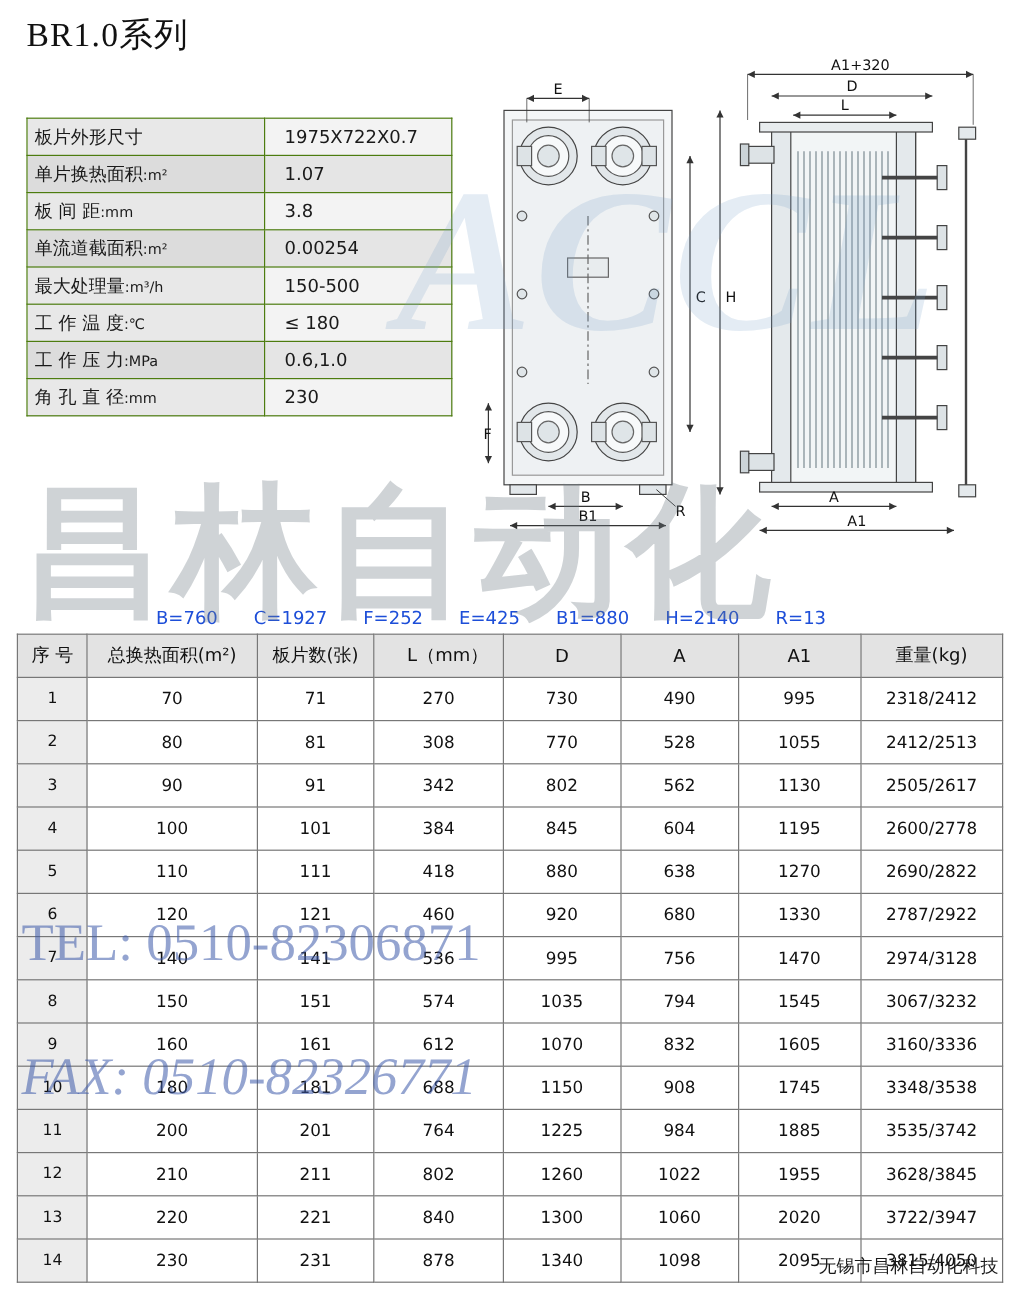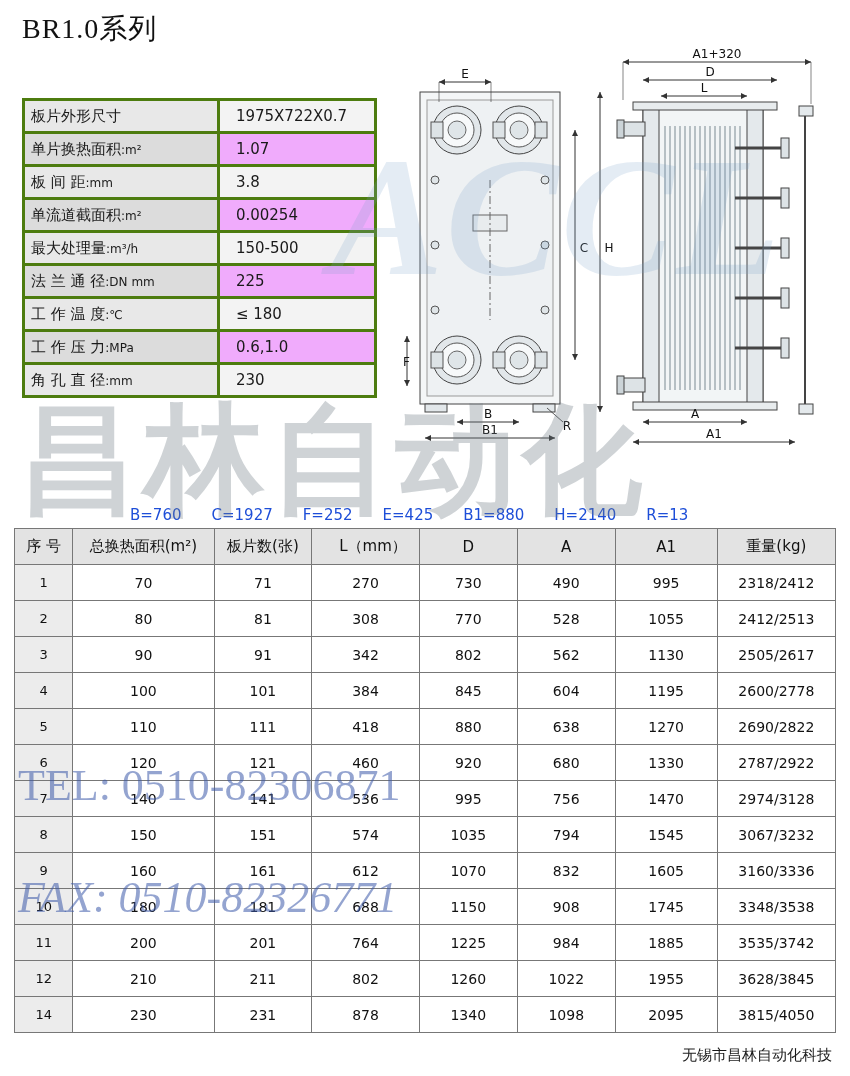--- a/index.html
+++ b/index.html
@@ -84,37 +84,37 @@
     width: 355px;
     border-collapse: collapse;
     z-index: 3;
   }
   .spec-table td {
     height: 30px;
     font-size: 15px;
     font-family: "DejaVu Sans", "Liberation Sans", sans-serif;
     color: #1a1a1a;
     padding: 0 6px;
-    border: 3px solid #4d7c0f;
+    border: 1px solid #4d7c0f;
   }
   .spec-table td.label {
     width: 205px;
     background: #e8e8e8;
     letter-spacing: 0px;
   }
   .spec-table td.label .unit {
     font-size: 12px;
   }
   .spec-table td.value {
     width: 136px;
     background: #f3f3f3;
     padding-left: 16px;
   }
   .spec-table tr.alt td.label { background: #dcdcdc; }
-  .spec-table tr.alt td.value { background: #f0abfc; }
+  .spec-table tr.alt td.value { background: #e5e5e5; }
 
   
   .dim-legend {
     position: absolute;
     left: 130px;
     top: 506px;
     width: 700px;
     z-index: 3;
     display: flex;
     font-size: 15px;
@@ -372,24 +372,20 @@
         <td class="value">3.8</td>
       </tr>
       <tr class="alt">
         <td class="label"><span>单流道截面积</span><span class="unit">:m²</span></td>
         <td class="value">0.00254</td>
       </tr>
       <tr>
         <td class="label"><span>最大处理量</span><span class="unit">:m³/h</span></td>
         <td class="value">150-500</td>
       </tr>
-      <tr class="alt">
-        <td class="label"><span>法 兰 通 径</span><span class="unit">:DN mm</span></td>
-        <td class="value">225</td>
-      </tr>
       <tr>
         <td class="label"><span>工 作 温 度</span><span class="unit">:℃</span></td>
         <td class="value">≤ 180</td>
       </tr>
       <tr class="alt">
         <td class="label"><span>工 作 压 力</span><span class="unit">:MPa</span></td>
         <td class="value">0.6,1.0</td>
       </tr>
       <tr>
         <td class="label"><span>角 孔 直 径</span><span class="unit">:mm</span></td>
@@ -536,20 +532,30 @@
         <td class="idx">12</td>
         <td>210</td>
         <td>211</td>
         <td>802</td>
         <td>1260</td>
         <td>1022</td>
         <td>1955</td>
         <td>3628/3845</td>
       </tr>
       <tr>
+        <td class="idx">13</td>
+        <td>220</td>
+        <td>221</td>
+        <td>840</td>
+        <td>1300</td>
+        <td>1060</td>
+        <td>2020</td>
+        <td>3722/3947</td>
+      </tr>
+      <tr>
         <td class="idx">14</td>
         <td>230</td>
         <td>231</td>
         <td>878</td>
         <td>1340</td>
         <td>1098</td>
         <td>2095</td>
         <td>3815/4050</td>
       </tr>
     </tbody>

